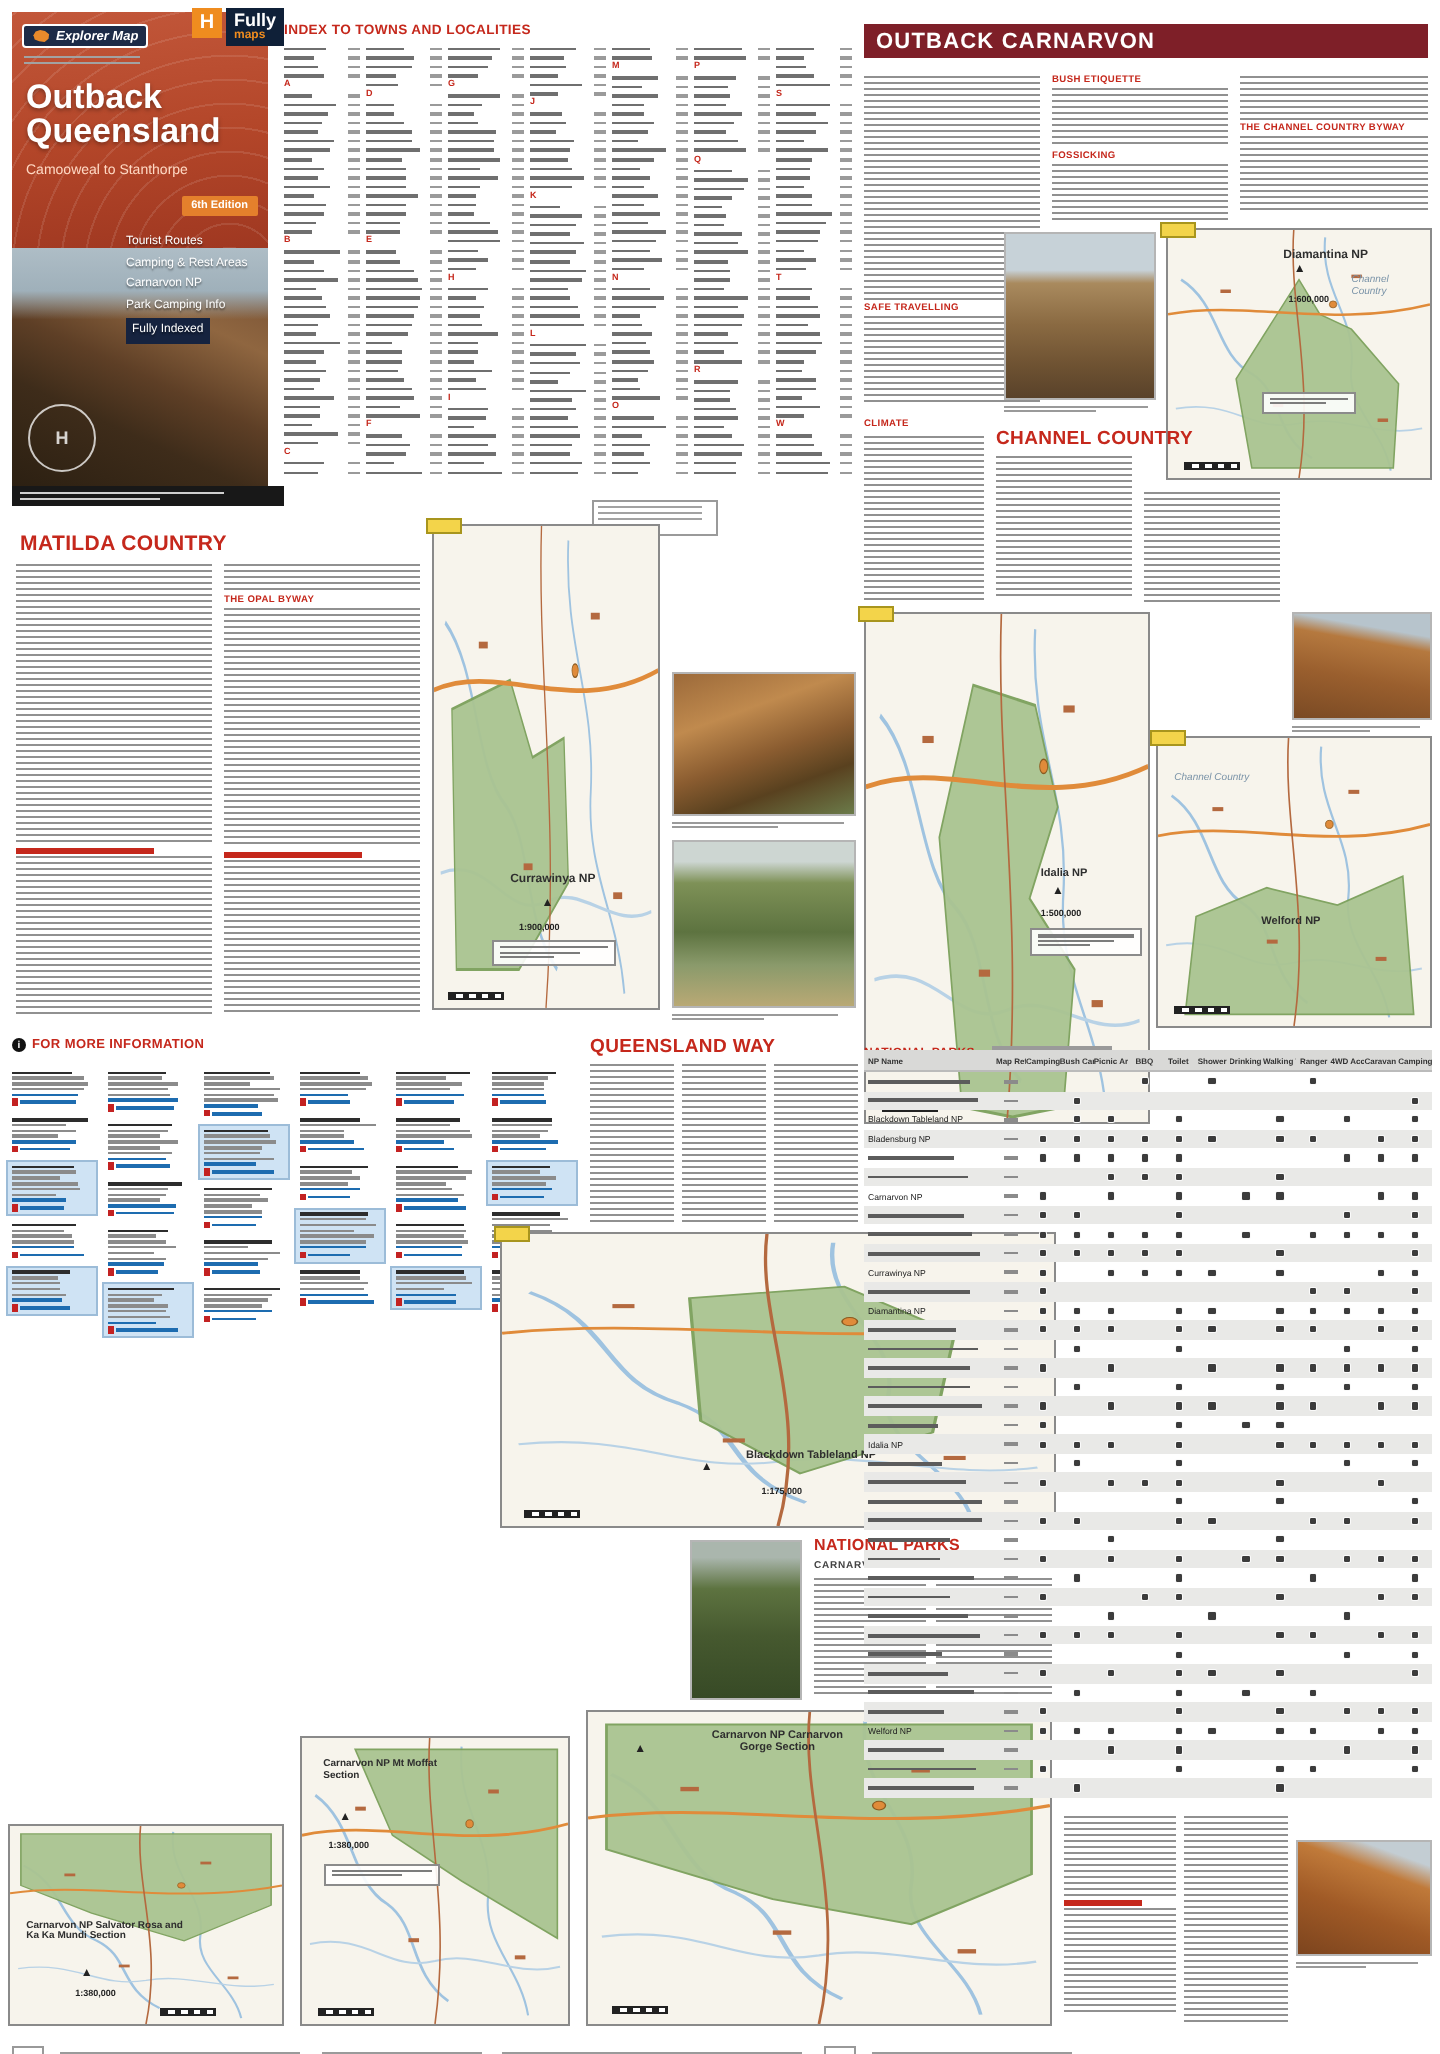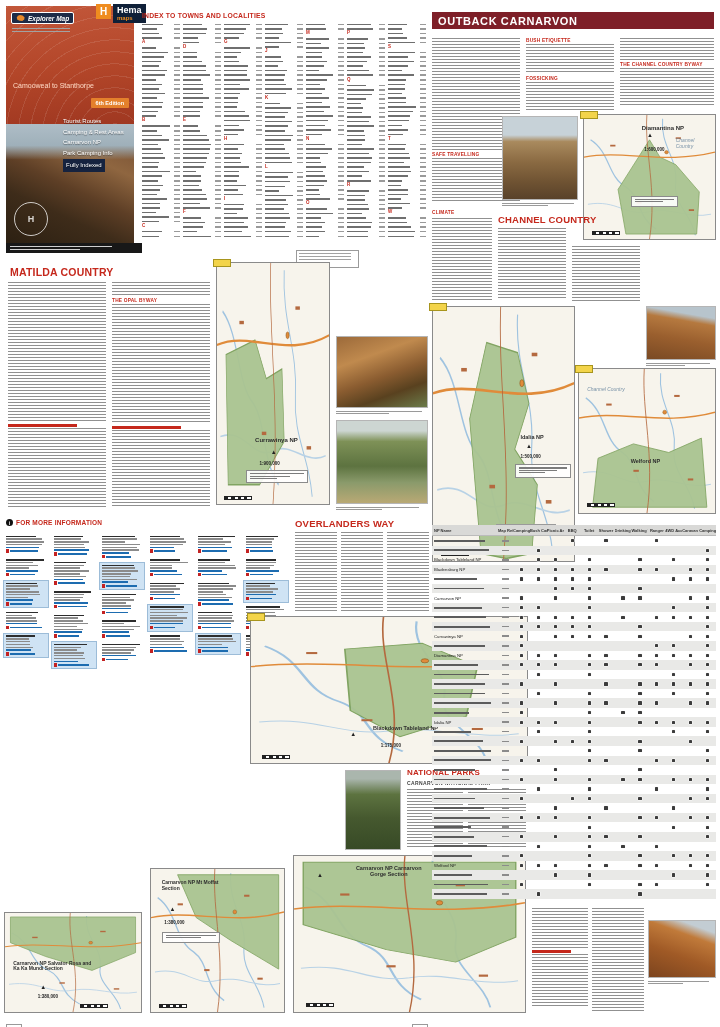--- a/index.html
+++ b/index.html
@@ -96,39 +96,43 @@
 <body>
 
 <div class="abs cover" style="left:6px;top:6px;width:128px;height:237px;">
   <div class="contours"></div>
   <div class="abs covphoto" style="left:0;top:118px;width:128px;height:119px;"></div>
   <div class="abs badge" style="left:5px;top:6px;">
     <span class="au"></span>
     <span>Explorer Map</span>
   </div>
   <div class="abs siml" style="left:6px;top:22px;width:58px;height:4px;"></div>
+  <div class="abs covtitle" style="left:7px;top:34px;width:120px;">
+    <div>Outback</div>
+    <div>Queensland</div>
+  </div>
   <div class="abs covsub" style="left:7px;top:74px;">Camooweal to Stanthorpe</div>
   <div class="abs edition" style="right:5px;top:92px;">6th Edition</div>
   <div class="abs feat" style="right:5px;top:110px;width:66px;">
       <div>Tourist Routes</div>
       <div>Camping &amp; Rest Areas</div>
       <div>Carnarvon NP</div>
       <div>Park Camping Info</div>
       <div><span class="last">Fully Indexed</span></div>
     </div>
   <div class="abs stamp" style="left:8px;top:196px;">H</div>
 </div>
 <div class="abs capstrip" style="left:6px;top:243px;width:128px;height:10px;">
     <i style="width:80%"></i>
     <i style="width:55%"></i>
   </div>
 
 <div class="abs hema" style="left:96px;top:4px;">
   <div class="h">H</div>
-  <div class="t"><span>Hema</span><em>maps</em></div>
+  <div class="t"><span>Fully</span><em>maps</em></div>
 </div>
 
 <div class="abs redhead idxtitle" style="left:142px;top:12px;">INDEX TO TOWNS AND LOCALITIES</div>
 <div class="abs" style="left:142px;top:22px;width:286px;height:228px;">
     <div class="icol" style="left: 0px; width: 38px;">
       <div class="irow" style="height: 4.55px;">
         <span class="ib" style="width: 21.4118px;"></span>
         <span class="ir"></span>
       </div>
       <div class="irow" style="height: 4.55px;">
@@ -1920,21 +1924,21 @@
         <div class="cb" style="width:81.19495884773663%"></div>
         <div class="cb link" style="width:65.82381687242798%"></div>
         <div class="crow">
           <span class="csq"></span>
           <span class="cb link" style="flex:none;width:73.66036522633745%;margin:0"></span>
         </div>
       </div>
     </div>
   </div>
 
-<div class="abs redhead" style="left:295px;top:518px;font-size:9.5px;">OVERLANDERS WAY</div>
+<div class="abs redhead" style="left:295px;top:518px;font-size:9.5px;">QUEENSLAND WAY</div>
 <div class="abs sim" style="left:295px;top:532px;width:42px;height:80px;"></div>
 <div class="abs sim" style="left:341px;top:532px;width:42px;height:80px;"></div>
 <div class="abs sim" style="left:387px;top:532px;width:42px;height:80px;"></div>
 
 <div class="abs map map-panel" style="left:250px;top:616px;width:278px;height:148px;">
     <svg viewBox="0 0 100 100" preserveAspectRatio="none">
       <path d="M5,20 C20,30 18,50 32,58 C44,66 40,82 55,92" fill="none" stroke="#9fc3e0" stroke-width="1"></path>
       <path d="M60,3 C58,25 72,35 70,55 C68,72 82,80 85,97" fill="none" stroke="#9fc3e0" stroke-width="0.8"></path>
       <path d="M3,72 C25,68 32,82 50,78 C66,74 80,84 97,80" fill="none" stroke="#b8d2e6" stroke-width="0.7"></path>
       <polygon points="34,22 62,18 82,34 78,68 54,82 36,64" fill="#aac491" stroke="#7ba05b" stroke-width="0.6" opacity="0.95"></polygon>

